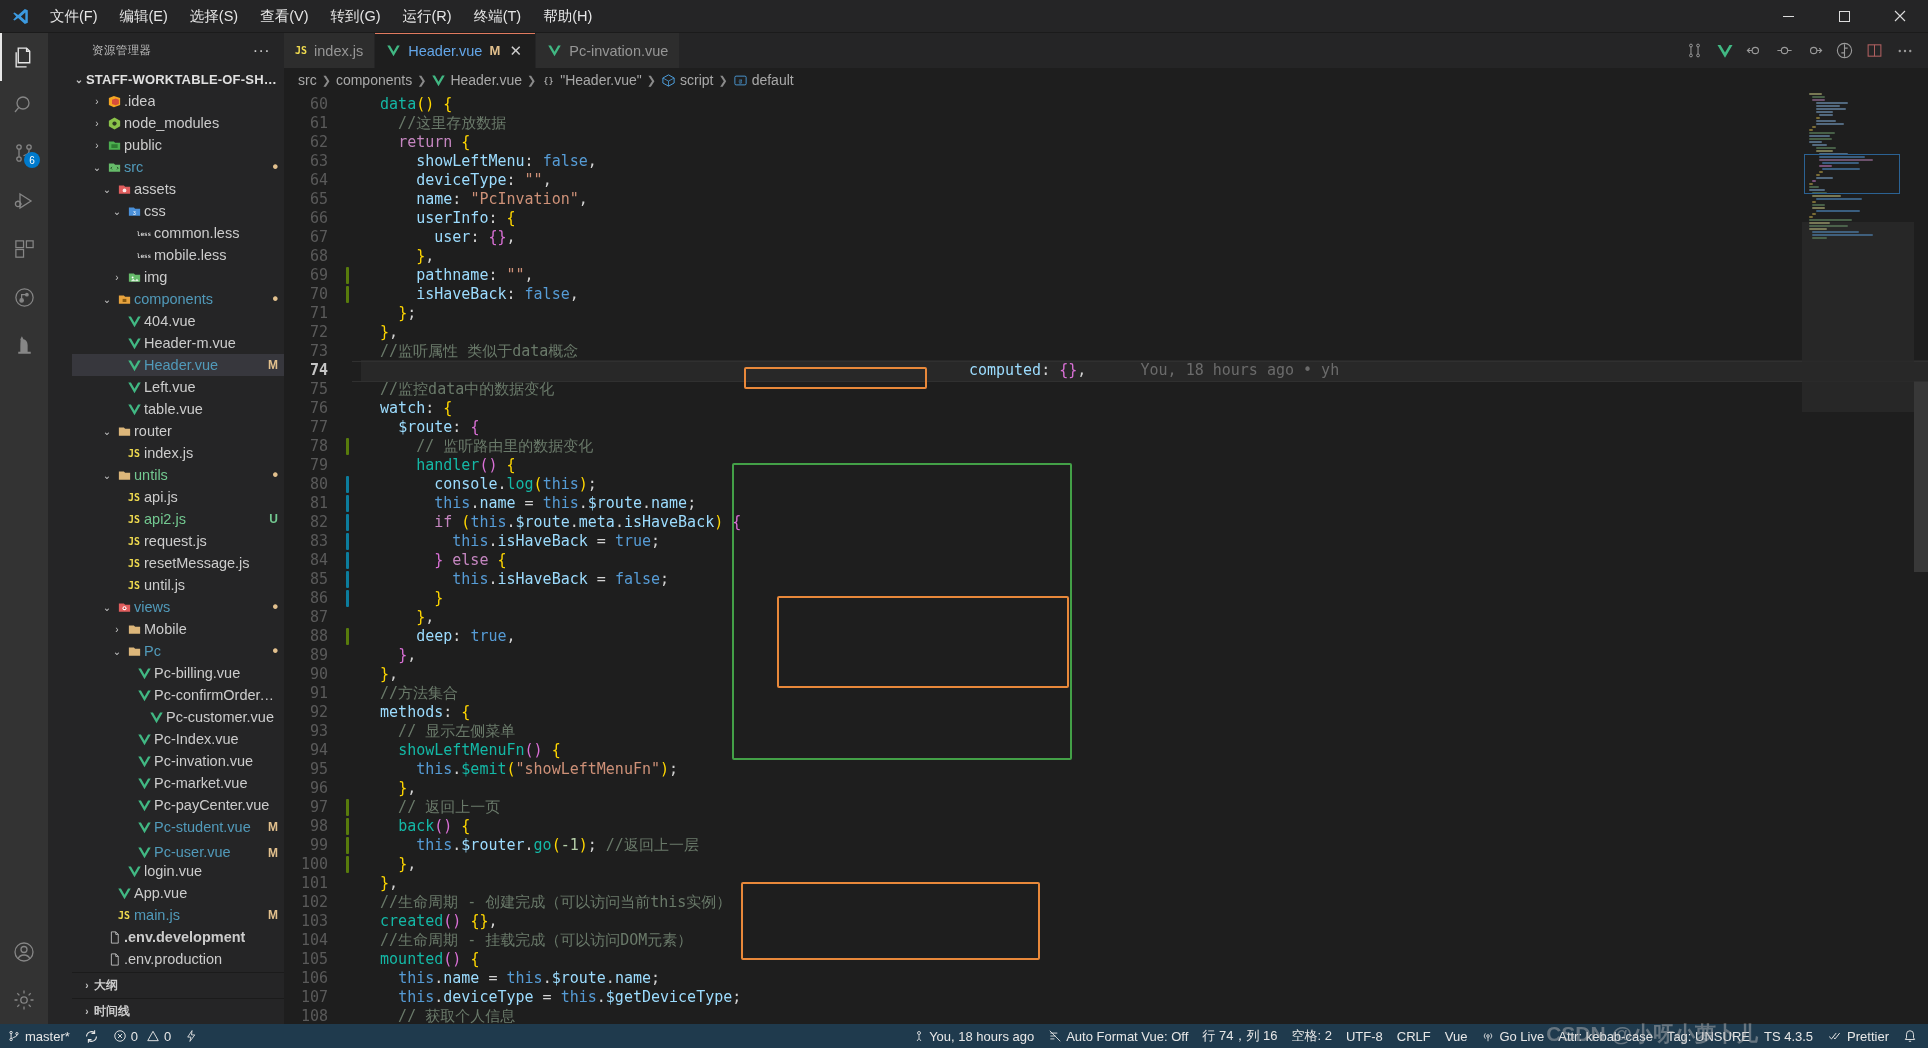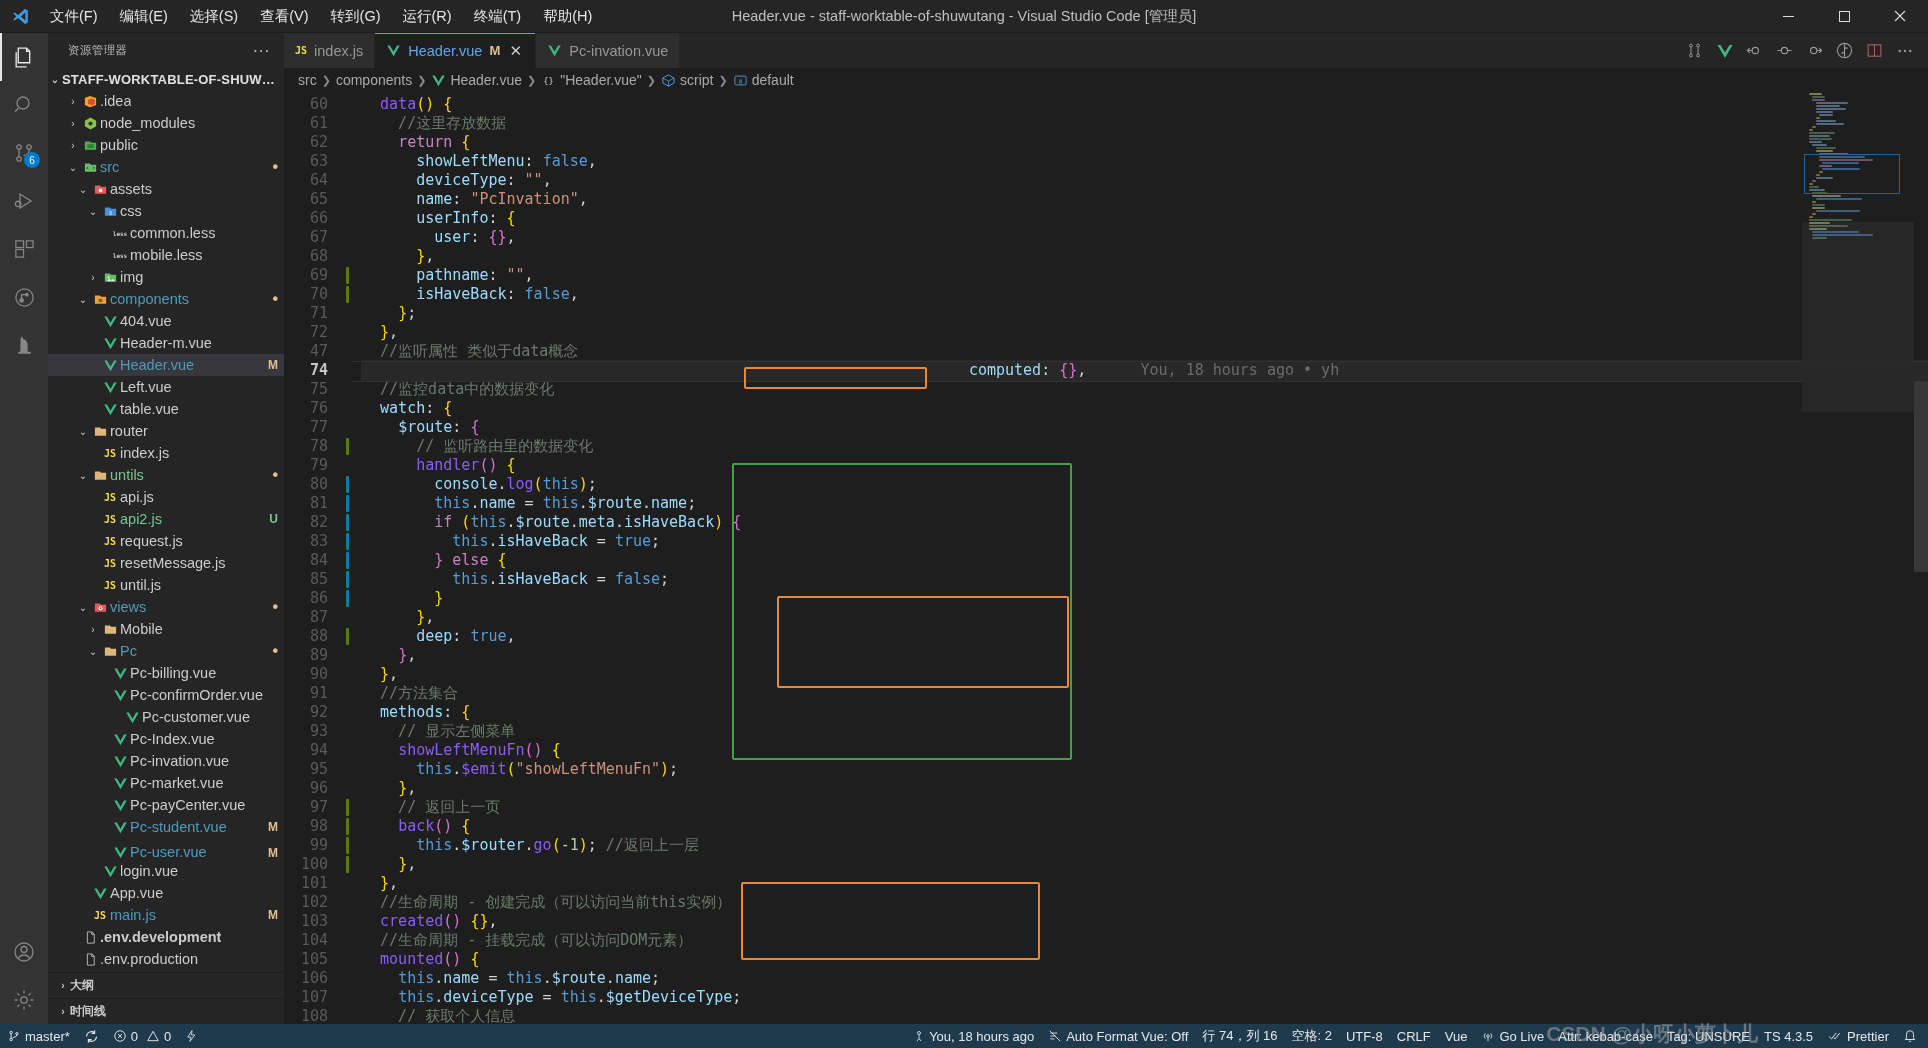--- a/index.html
+++ b/index.html
@@ -53,20 +53,21 @@
     font-size:10px; min-width:16px; height:16px; border-radius:8px;
     display:flex; align-items:center; justify-content:center; padding:0 3px;
     font-family:"Liberation Sans", sans-serif;
   }
   .act-spacer { flex:1; }
 
   
   .sidebar {
     width:236px; background:#252526; flex:0 0 236px; display:flex; flex-direction:column;
     min-height:0;
+    padding-left:24px;
   }
   .sb-header {
     height:35px; display:flex; align-items:center; padding:0 8px 0 20px;
     font-size:11.5px; letter-spacing:.4px; color:#bbbbbb; text-transform:uppercase;
     flex:0 0 35px;
   }
   .sb-header .dots { margin-left:auto; font-size:16px; color:#ccc; padding:0 6px; cursor:pointer; }
   .sb-tree { flex:1; overflow:hidden; position:relative; }
   .sb-section {
     height:26px; display:flex; align-items:center; font-size:12px; font-weight:bold;
@@ -138,21 +139,21 @@
     padding-top:3px; white-space:pre; position:relative; padding-left:10px;
   }
   .ln { height:19px; line-height:19px; position:relative; }
   .ln.curline { background:#282828; outline:1px solid #282828;text-align:center; }
   .ln.curline::after {
     content:""; position:absolute; left:-78px; right:-2000px; top:0; height:19px;
     border-top:1px solid #303030; border-bottom:1px solid #303030; pointer-events:none;
   }
 
   .t-key { color:#c586c0; }
-  .t-fn { color:#8b5cf6; }
+  .t-fn { color:#14b8a6; }
   .t-prop { color:#9cdcfe; }
   .t-str { color:#ce9178; }
   .t-num { color:#b5cea8; }
   .t-cmt-grey { color:#6a7a6a; }
   .t-plain { color:#d4d4d4; }
   .t-blue { color:#569cd6; }
   .t-yellow { color:#ffd700; }
   .t-pink { color:#da70d6; }
   .t-ghost { color:#6b6b6b; font-style:normal; }
 
@@ -206,21 +207,20 @@
     <div class="menu">
       <div class="menu-item">文件(F)</div>
       <div class="menu-item">编辑(E)</div>
       <div class="menu-item">选择(S)</div>
       <div class="menu-item">查看(V)</div>
       <div class="menu-item">转到(G)</div>
       <div class="menu-item">运行(R)</div>
       <div class="menu-item">终端(T)</div>
       <div class="menu-item">帮助(H)</div>
     </div>
-    <div class="title-center">Header.vue - staff-worktable-of-shuwutang - Visual Studio Code [管理员]</div>
     <div class="winbtns">
       <div class="winbtn">
         <svg width="11" height="11" viewBox="0 0 11 11">
             <rect x="0" y="5" width="11" height="1" fill="#dcdcdc"></rect>
           </svg>
       </div>
       <div class="winbtn">
         <svg width="11" height="11" viewBox="0 0 11 11">
             <rect x="0.5" y="0.5" width="10" height="10" fill="none" stroke="#dcdcdc"></rect>
           </svg>
@@ -830,21 +830,21 @@
             <div>63</div>
             <div>64</div>
             <div>65</div>
             <div>66</div>
             <div>67</div>
             <div>68</div>
             <div>69<span class="gmark g-add"></span></div>
             <div>70<span class="gmark g-add"></span></div>
             <div>71</div>
             <div>72</div>
-            <div>47</div>
+            <div>73</div>
             <div class="cur">74</div>
             <div>75</div>
             <div>76</div>
             <div>77</div>
             <div>78<span class="gmark g-add"></span></div>
             <div>79</div>
             <div>80<span class="gmark g-mod"></span></div>
             <div>81<span class="gmark g-mod"></span></div>
             <div>82<span class="gmark g-mod"></span></div>
             <div>83<span class="gmark g-mod"></span></div>

